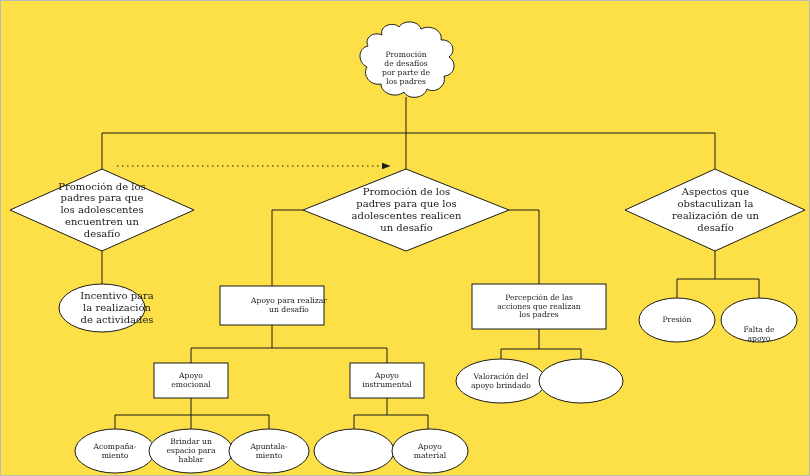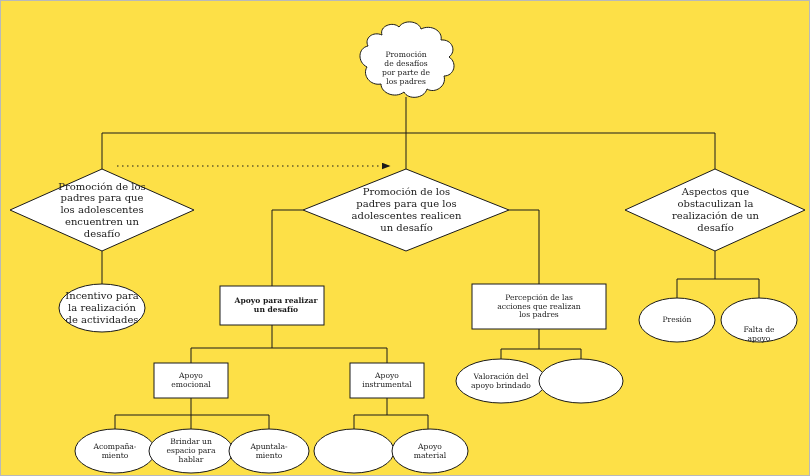--- a/index.html
+++ b/index.html
@@ -133,25 +133,25 @@
   <div class="node-label t7" style="left:337px;top:182px;width:137px;height:54px;">Promoción de los
 padres para que los
 adolescentes realicen
 un desafío</div>
 
   <div class="node-label t7" style="left:657px;top:181px;width:115px;height:56px;">Aspectos que
 obstaculizan la
 realización de un
 desafío</div>
 
-  <div class="node-label t7" style="left:58px;top:290px;width:86px;height:34px;">Incentivo para
+  <div class="node-label t7" style="left:73px;top:290px;width:86px;height:34px;">Incentivo para
 la realización
 de actividades</div>
 
-  <div class="node-label t75" style="left:225px;top:291px;width:100px;height:28px;font-weight:bold;">Apoyo para realizar
+  <div class="node-label t75" style="left:238px;top:291px;width:100px;height:28px;">Apoyo para realizar
 un desafío</div>
 
   <div class="node-label t75" style="left:473px;top:288px;width:130px;height:36px;">Percepción de las
 acciones que realizan
 los padres</div>
 
   <div class="node-label t75" style="left:645px;top:311px;width:62px;height:16px;">Presión</div>
 
   <div class="node-label t75" style="left:727px;top:322px;width:62px;height:24px;">Falta de
 apoyo</div>

